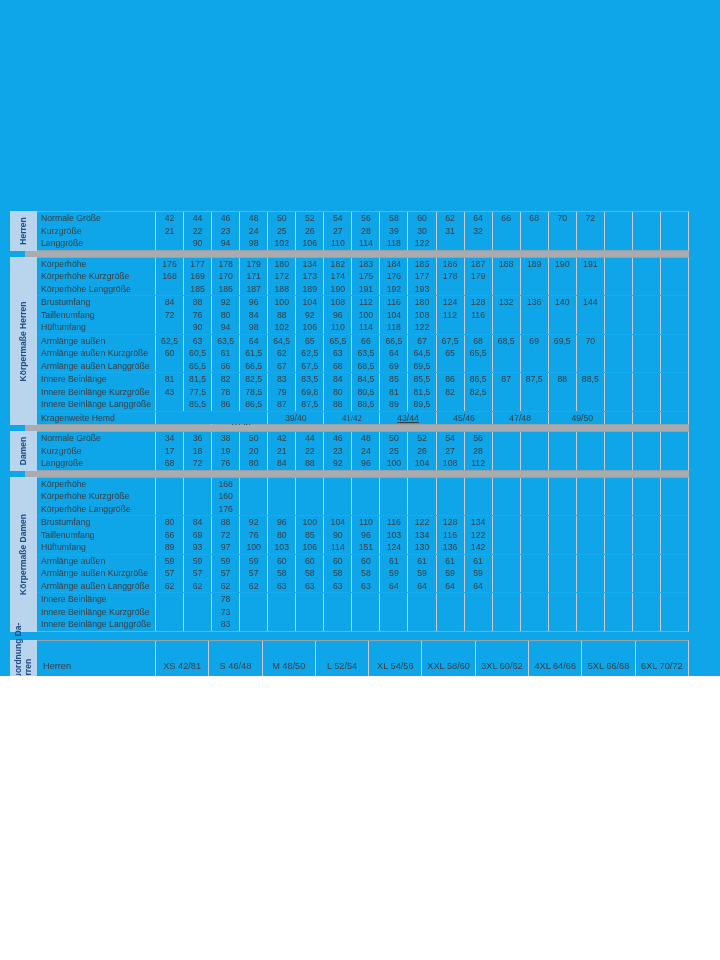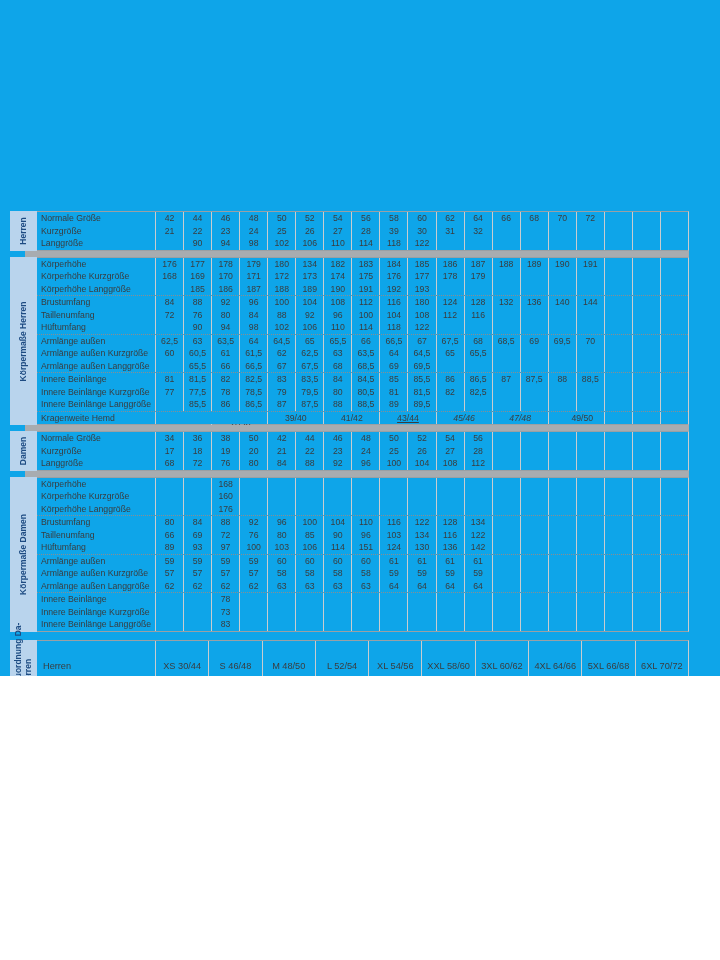--- a/index.html
+++ b/index.html
@@ -349,26 +349,26 @@
               <div class="dcell">87</div>
               <div class="dcell">87,5</div>
               <div class="dcell">88</div>
               <div class="dcell">88,5</div>
               <div class="dcell"></div>
               <div class="dcell"></div>
               <div class="dcell"></div>
             </div>
             <div class="trow">
               <div class="lcell">Innere Beinlänge Kurzgröße</div>
-              <div class="dcell">77</div>
+              <div class="dcell">43</div>
               <div class="dcell">77,5</div>
               <div class="dcell">78</div>
               <div class="dcell">78,5</div>
               <div class="dcell">79</div>
-              <div class="dcell">79,5</div>
+              <div class="dcell">69,8</div>
               <div class="dcell">80</div>
               <div class="dcell">80,5</div>
               <div class="dcell">81</div>
               <div class="dcell">81,5</div>
               <div class="dcell">82</div>
               <div class="dcell">82,5</div>
               <div class="dcell"></div>
               <div class="dcell"></div>
               <div class="dcell"></div>
               <div class="dcell"></div>
@@ -398,24 +398,24 @@
               <div class="dcell"></div>
               <div class="dcell"></div>
             </div>
           </div>
           <div class="group dotted">
             <div class="trow">
               <div class="lcell">Kragenweite Hemd</div>
               <div class="dcell" style="grid-column: 2 / span 2;"></div>
               <div class="dcell" style="grid-column: 4 / span 2; margin-top: 12px;">37/38</div>
               <div class="dcell" style="grid-column: 6 / span 2;">39/40</div>
-              <div class="dcell" style="grid-column: 8 / span 2;">41/42</div>
+              <div class="dcell" style="grid-column: 8 / span 2; font-family: Liberation Serif, serif;">41/42</div>
               <div class="dcell" style="grid-column: 10 / span 2; text-decoration: underline;">43/44</div>
-              <div class="dcell" style="grid-column: 12 / span 2; font-style: italic;">45/46</div>
-              <div class="dcell" style="grid-column: 14 / span 2; font-style: italic;">47/48</div>
+              <div class="dcell" style="grid-column: 12 / span 2;">45/46</div>
+              <div class="dcell" style="grid-column: 14 / span 2;">47/48</div>
               <div class="dcell" style="grid-column: 16 / span 2; padding-left: 12px;">49/50</div>
               <div class="dcell" style="grid-column: 18 / span 1;"></div>
               <div class="dcell" style="grid-column: 19 / span 1;"></div>
               <div class="dcell" style="grid-column: 20 / span 1;"></div>
             </div>
           </div>
         </div>
       </div>
       <div class="band"></div>
       <div class="section">
@@ -783,21 +783,21 @@
         <div class="sidebar">
           <div class="rot" style="width: 103px;">
             <div>Unisex Größenzuordnung Da-</div>
             <div>men und Herren</div>
           </div>
         </div>
         <div class="content">
           <div class="group">
             <div class="trow">
               <div class="lcell">Herren</div>
-              <div class="dcell">XS 30/44</div>
+              <div class="dcell">XS 42/81</div>
               <div class="dcell">S 46/48</div>
               <div class="dcell">M 48/50</div>
               <div class="dcell">L 52/54</div>
               <div class="dcell">XL 54/56</div>
               <div class="dcell">XXL 58/60</div>
               <div class="dcell">3XL 60/62</div>
               <div class="dcell">4XL 64/66</div>
               <div class="dcell">5XL 66/68</div>
               <div class="dcell">6XL 70/72</div>
             </div>

